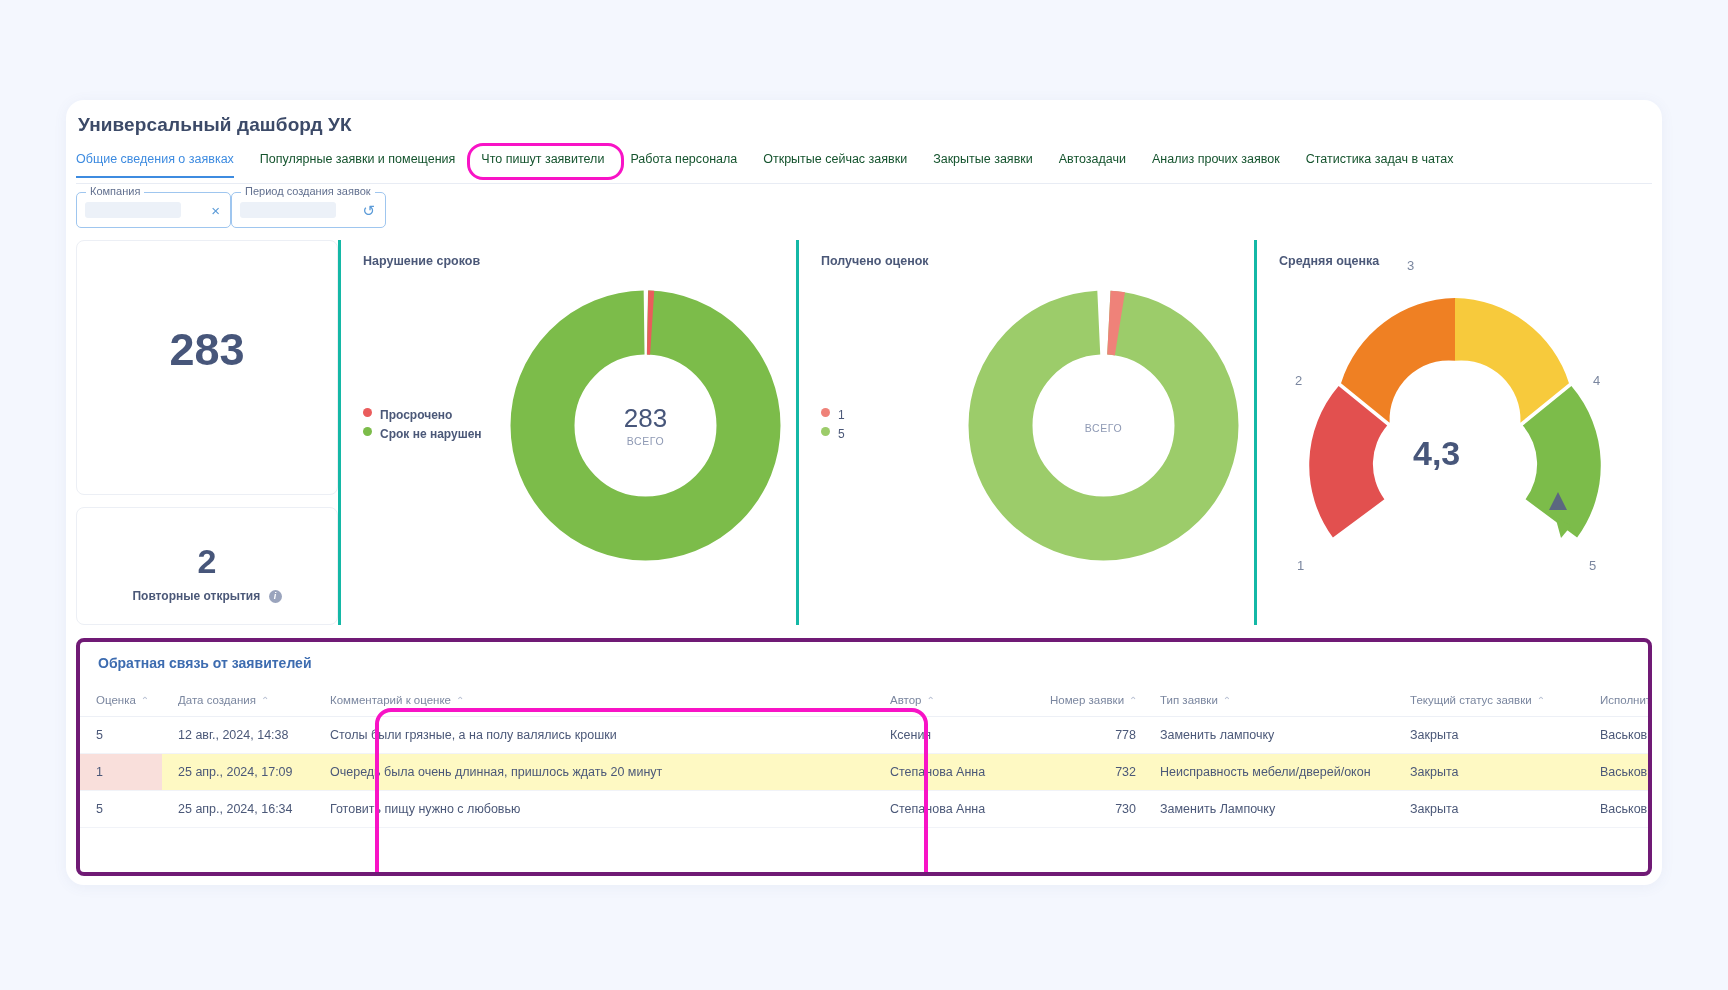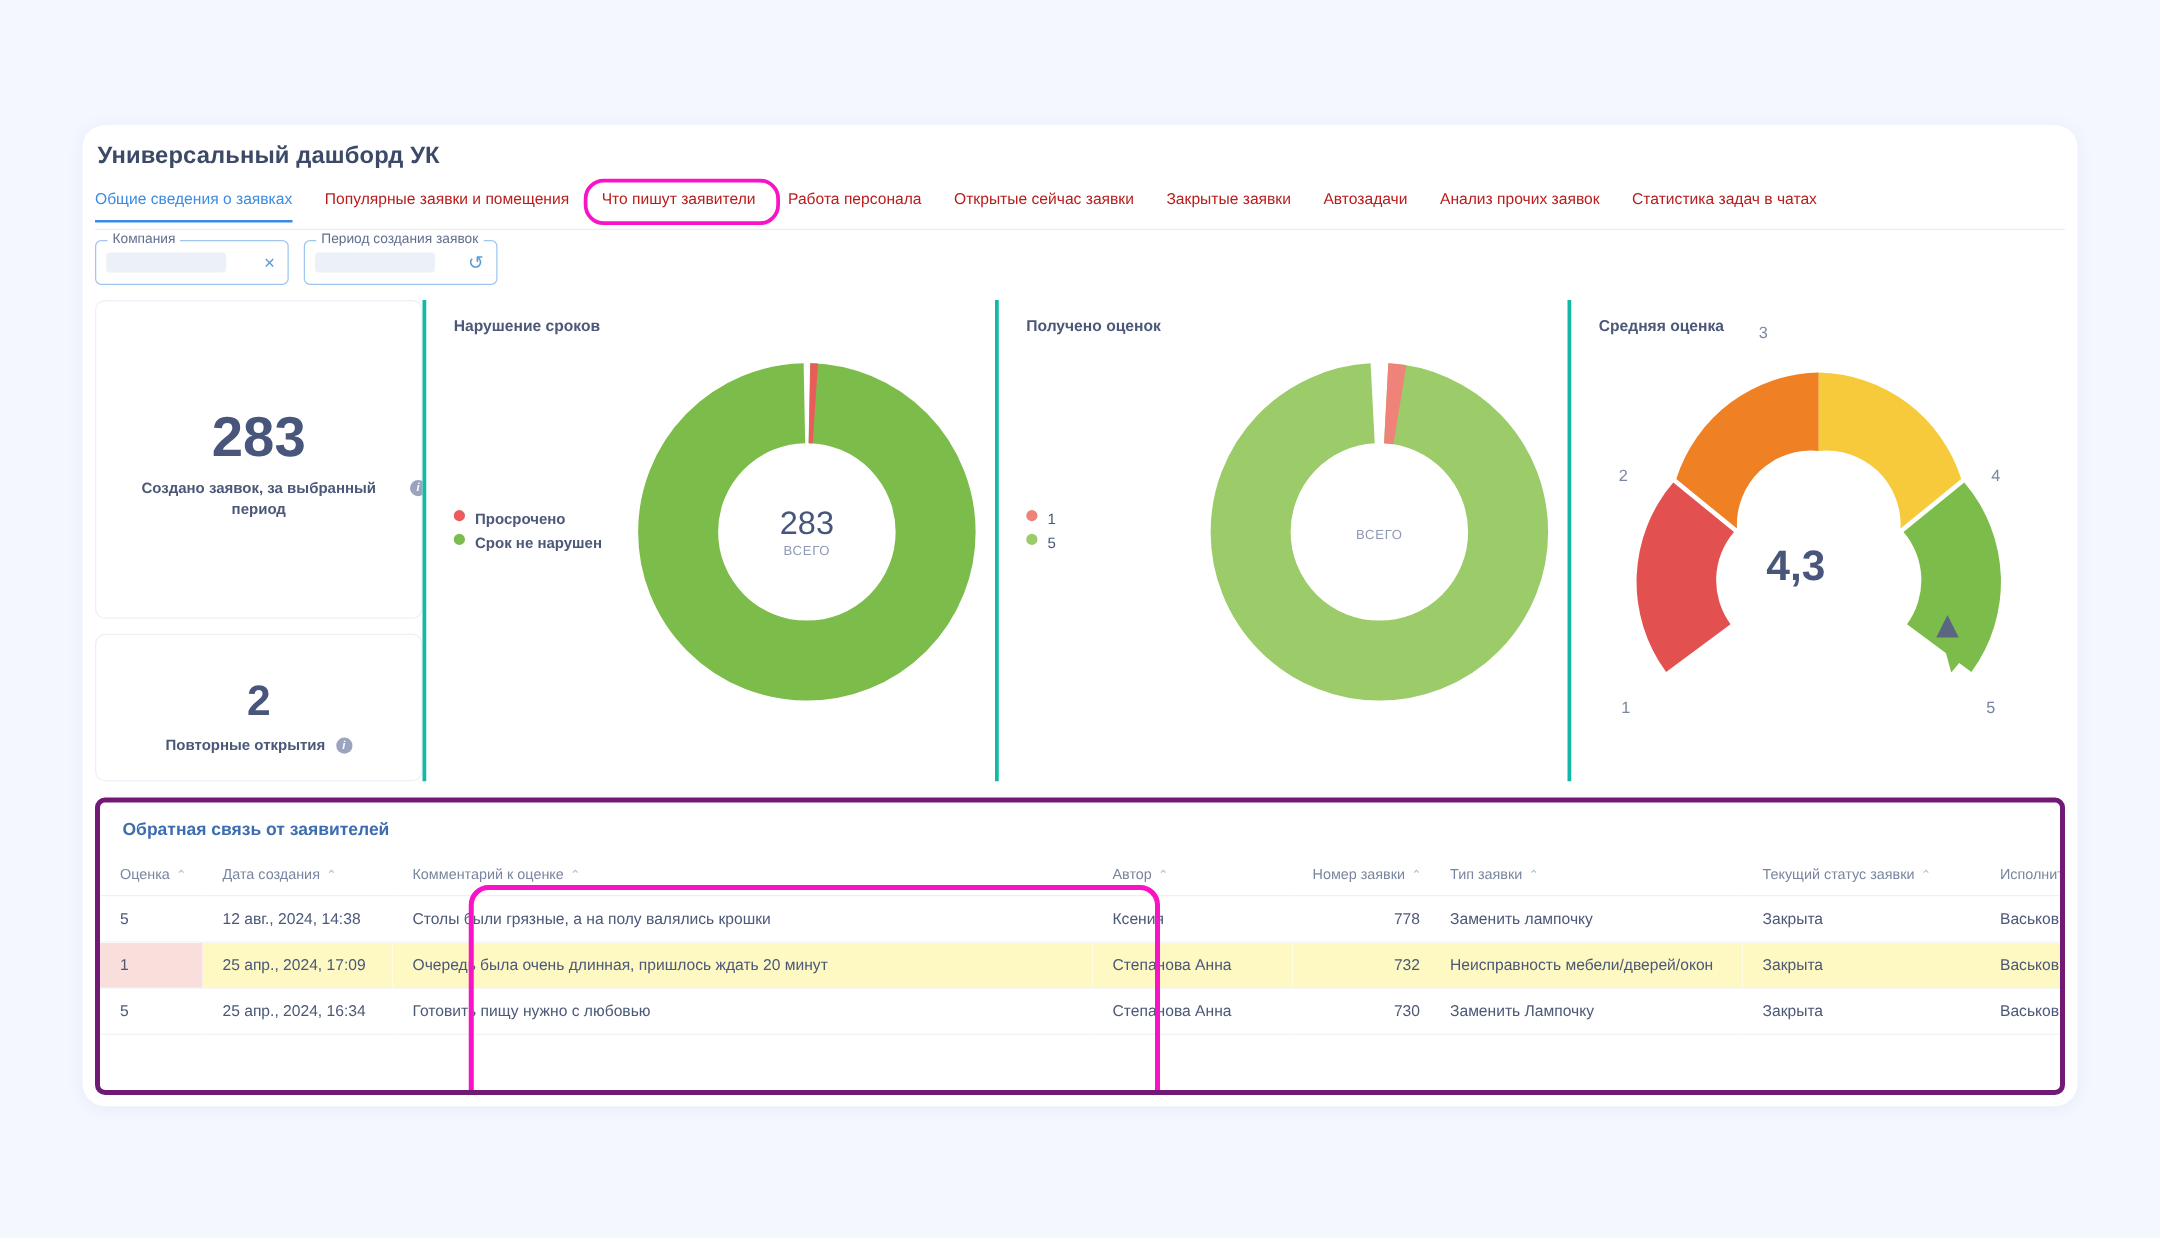--- a/index.html
+++ b/index.html
@@ -36,21 +36,21 @@
   .tabs {
     position: absolute;
     left: 10px; top: 52px;
     width: 1576px; height: 32px;
     display: flex;
     align-items: flex-start;
     border-bottom: 1px solid #e8ecf4;
   }
   .tab {
     font-size: 12.5px;
-    color: #b91c1c;
+    color: #14532d;
     padding: 0 0 10px 0;
     margin-right: 26px;
     white-space: nowrap;
     cursor: pointer;
     position: relative;
   }
   .tab.active {
     color: #3d8be0;
     border-bottom: 2.5px solid #3d8be0;
   }
@@ -60,21 +60,21 @@
     left: -14px; top: -9px;
     width: calc(100% + 28px); height: 31px;
     border: 3.5px solid #f813c6;
     border-radius: 16px;
     pointer-events: none;
   }
   
   .filters {
     position: absolute;
     left: 10px; top: 92px;
-    display: flex; gap: 12px;
+    display: flex; 
   }
   .filter-field {
     position: relative;
     width: 155px; height: 36px;
     border: 1px solid #9fc6ef;
     border-radius: 5px;
     background: #fff;
   }
   .filter-legend {
     position: absolute;
@@ -303,24 +303,20 @@
         <div class="filter-field">
           <span class="filter-legend">Период создания заявок</span>
           <span class="filter-value"></span>
           <span class="filter-icon">↺</span>
         </div>
       </div>
 
     <div class="kpi-col">
       <div class="kpi-box big">
         <div class="kpi-number">283</div>
-        <div class="kpi-label big-lbl">
-          <span>Создано заявок, за выбранный период</span>
-          <span class="info-dot">i</span>
-        </div>
       </div>
       <div class="kpi-box small">
         <div class="kpi-number sm">2</div>
         <div class="kpi-label">
           <span>Повторные открытия</span>
           <span class="info-dot">i</span>
         </div>
       </div>
     </div>
 

